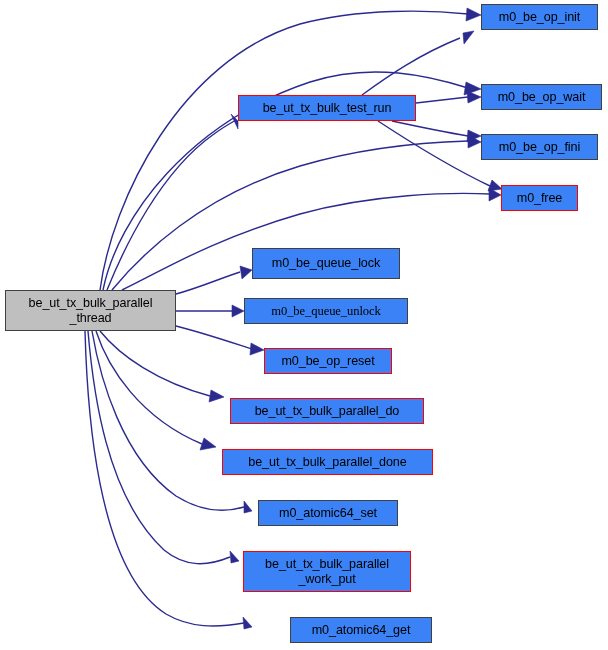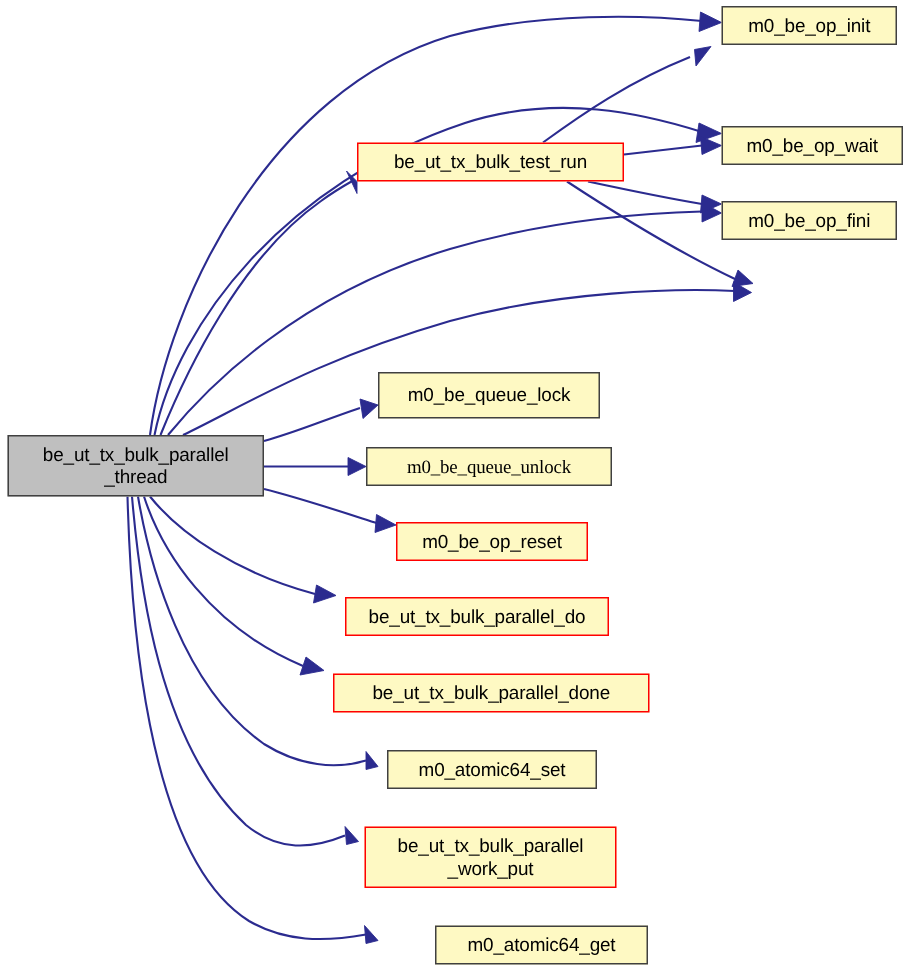--- a/index.html
+++ b/index.html
@@ -32,21 +32,21 @@
     stroke: #2B2B8F;
     stroke-width: 0.6;
   }
   .node-box {
     position: absolute;
     box-sizing: border-box;
     display: flex;
     align-items: center;
     justify-content: center;
     text-align: center;
-    background: #fef9c3;
+    background: #3b82f6;
     border: 1px solid #FF0000;
     color: #000000;
     font-size: 12.6px;
     line-height: 1.12;
     white-space: pre-line;
     letter-spacing: -0.1px;
   }
   .node-box.black-border {
     border: 1px solid #404040;
   }
@@ -152,28 +152,29 @@
 _thread</div>
 
   <div class="node-box" style="left:238px; top:95px; width:178px; height:26px;">be_ut_tx_bulk_test_run</div>
 
   <div class="node-box black-border" style="left:481px; top:4px; width:117px; height:26px;">m0_be_op_init</div>
 
   <div class="node-box black-border" style="left:481px; top:84px; width:121px; height:26px;">m0_be_op_wait</div>
 
   <div class="node-box black-border" style="left:481px; top:134px; width:117px; height:26px;">m0_be_op_fini</div>
 
+  <div class="node-box" style="left:501px; top:185px; width:77px; height:26px;">m0_free</div>
 
   <div class="node-box black-border" style="left:252px; top:248px; width:148px; height:31px;">m0_be_queue_lock</div>
 
   <div class="node-box black-border" style="left:244px; top:298px; width:164px; height:26px;font-family:Liberation Serif, serif;">m0_be_queue_unlock</div>
 
   <div class="node-box" style="left:264px; top:348px; width:128px; height:26px;">m0_be_op_reset</div>
 
-  <div class="node-box" style="left:230px; top:398px; width:176px; height:26px;">be_ut_tx_bulk_parallel_do</div>
+  <div class="node-box" style="left:230px; top:398px; width:194px; height:26px;">be_ut_tx_bulk_parallel_do</div>
 
   <div class="node-box" style="left:222px; top:449px; width:211px; height:26px;text-align:center;">be_ut_tx_bulk_parallel_done</div>
 
   <div class="node-box black-border" style="left:258px; top:500px; width:140px; height:26px;">m0_atomic64_set</div>
 
   <div class="node-box" style="left:243px; top:551px; width:168px; height:41px;">be_ut_tx_bulk_parallel
 _work_put</div>
 
   <div class="node-box black-border" style="left:258px; top:617px; width:142px; height:26px;margin-left:32px;">m0_atomic64_get</div>
 

